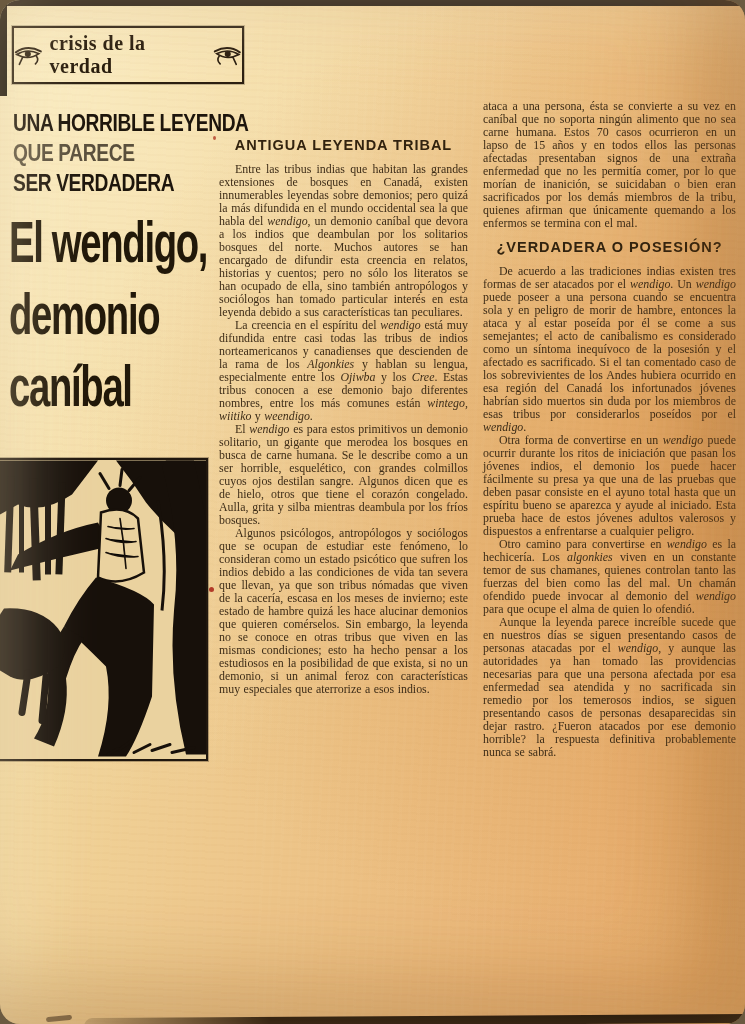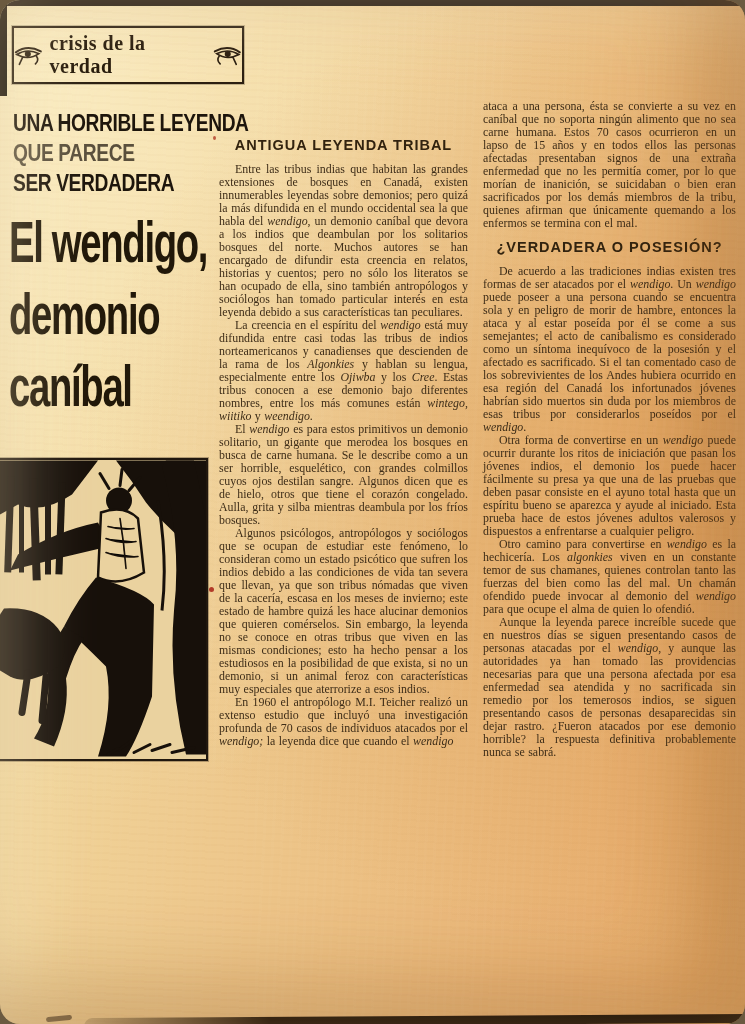--- a/index.html
+++ b/index.html
@@ -181,21 +181,20 @@
       </g>
     </svg>
   </figure>
 
   <div class="col col-middle" id="col-middle">
       <h2 class="first">ANTIGUA LEYENDA TRIBAL</h2>
       <p>Entre las tribus indias que habitan las grandes extensiones de bosques en Canadá, existen innumerables leyendas sobre demonios; pero quizá la más difundida en el mundo occidental sea la que habla del <i>wendigo</i>, un demonio caníbal que devora a los indios que deambulan por los solitarios bosques del norte. Muchos autores se han encargado de difundir esta creencia en relatos, historias y cuentos; pero no sólo los literatos se han ocupado de ella, sino también antropólogos y sociólogos han tomado particular interés en esta leyenda debido a sus características tan peculiares.</p>
       <p>La creencia en el espíritu del <i>wendigo</i> está muy difundida entre casi todas las tribus de indios norteamericanos y canadienses que descienden de la rama de los <i>Algonkies</i> y hablan su lengua, especialmente entre los <i>Ojiwba</i> y los <i>Cree</i>. Estas tribus conocen a ese demonio bajo diferentes nombres, entre los más comunes están <i>wintego</i>, <i>wiitiko</i> y <i>weendigo</i>.</p>
       <p>El <i>wendigo</i> es para estos primitivos un demonio solitario, un gigante que merodea los bosques en busca de carne humana. Se le describe como a un ser horrible, esquelético, con grandes colmillos cuyos ojos destilan sangre. Algunos dicen que es de hielo, otros que tiene el corazón congelado. Aulla, grita y silba mientras deambula por los fríos bosques.</p>
       <p>Algunos psicólogos, antropólogos y sociólogos que se ocupan de estudiar este fenómeno, lo consideran como un estado psicótico que sufren los indios debido a las condiciones de vida tan severa que llevan, ya que son tribus nómadas que viven de la cacería, escasa en los meses de invierno; este estado de hambre quizá les hace alucinar demonios que quieren comérselos. Sin embargo, la leyenda no se conoce en otras tribus que viven en las mismas condiciones; esto ha hecho pensar a los estudiosos en la posibilidad de que exista, si no un demonio, si un animal feroz con características muy especiales que aterrorize a esos indios.</p>
-      <p>En 1960 el antropólogo M.I. Teicher realizó un extenso estudio que incluyó una investigación profunda de 70 casos de individuos atacados por el <i>wendigo;</i> la leyenda dice que cuando el <i>wendigo</i></p>
     </div>
   <div class="col col-right" id="col-right">
       <p class="noindent">ataca a una persona, ésta se convierte a su vez en caníbal que no soporta ningún alimento que no sea carne humana. Estos 70 casos ocurrieron en un lapso de 15 años y en todos ellos las personas afectadas presentaban signos de una extraña enfermedad que no les permitía comer, por lo que morían de inanición, se suicidaban o bien eran sacrificados por los demás miembros de la tribu, quienes afirman que únicamente quemando a los enfermos se termina con el mal.</p>
       <h2>¿VERDADERA O POSESIÓN?</h2>
       <p>De acuerdo a las tradiciones indias existen tres formas de ser atacados por el <i>wendigo</i>. Un <i>wendigo</i> puede poseer a una persona cuando se encuentra sola y en peligro de morir de hambre, entonces la ataca y al estar poseída por él se come a sus semejantes; el acto de canibalismo es considerado como un síntoma inequívoco de la posesión y el afectado es sacrificado. Si el tan comentado caso de los sobrevivientes de los Andes hubiera ocurrido en esa región del Canadá los infortunados jóvenes habrían sido muertos sin duda por los miembros de esas tribus por considerarlos poseídos por el <i>wendigo</i>.</p>
       <p>Otra forma de convertirse en un <i>wendigo</i> puede ocurrir durante los ritos de iniciación que pasan los jóvenes indios, el demonio los puede hacer fácilmente su presa ya que una de las pruebas que deben pasar consiste en el ayuno total hasta que un espíritu bueno se aparezca y ayude al iniciado. Esta prueba hace de estos jóvenes adultos valerosos y dispuestos a enfrentarse a cualquier peligro.</p>
       <p>Otro camino para convertirse en <i>wendigo</i> es la hechicería. Los <i>algonkies</i> viven en un constante temor de sus chamanes, quienes controlan tanto las fuerzas del bien como las del mal. Un chamán ofendido puede invocar al demonio del <i>wendigo</i> para que ocupe el alma de quien lo ofendió.</p>
       <p>Aunque la leyenda parece increíble sucede que en nuestros días se siguen presentando casos de personas atacadas por el <i>wendigo</i>, y aunque las autoridades ya han tomado las providencias necesarias para que una persona afectada por esa enfermedad sea atendida y no sacrificada sin remedio por los temerosos indios, se siguen presentando casos de personas desaparecidas sin dejar rastro. ¿Fueron atacados por ese demonio horrible? la respuesta definitiva probablemente nunca se sabrá.</p>
     </div>
 

